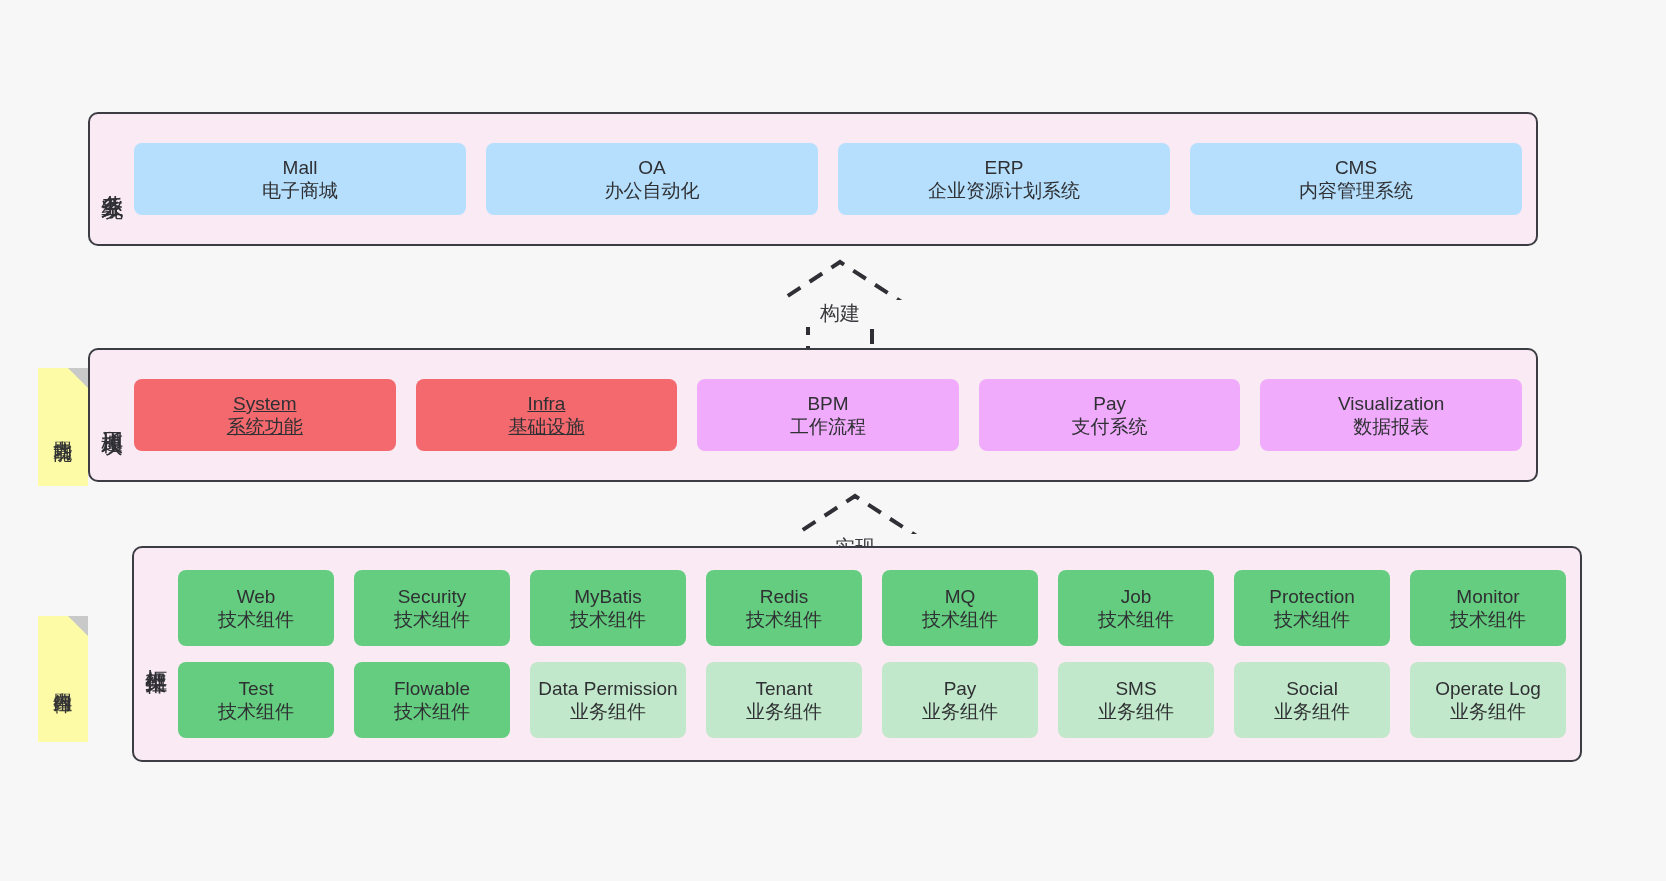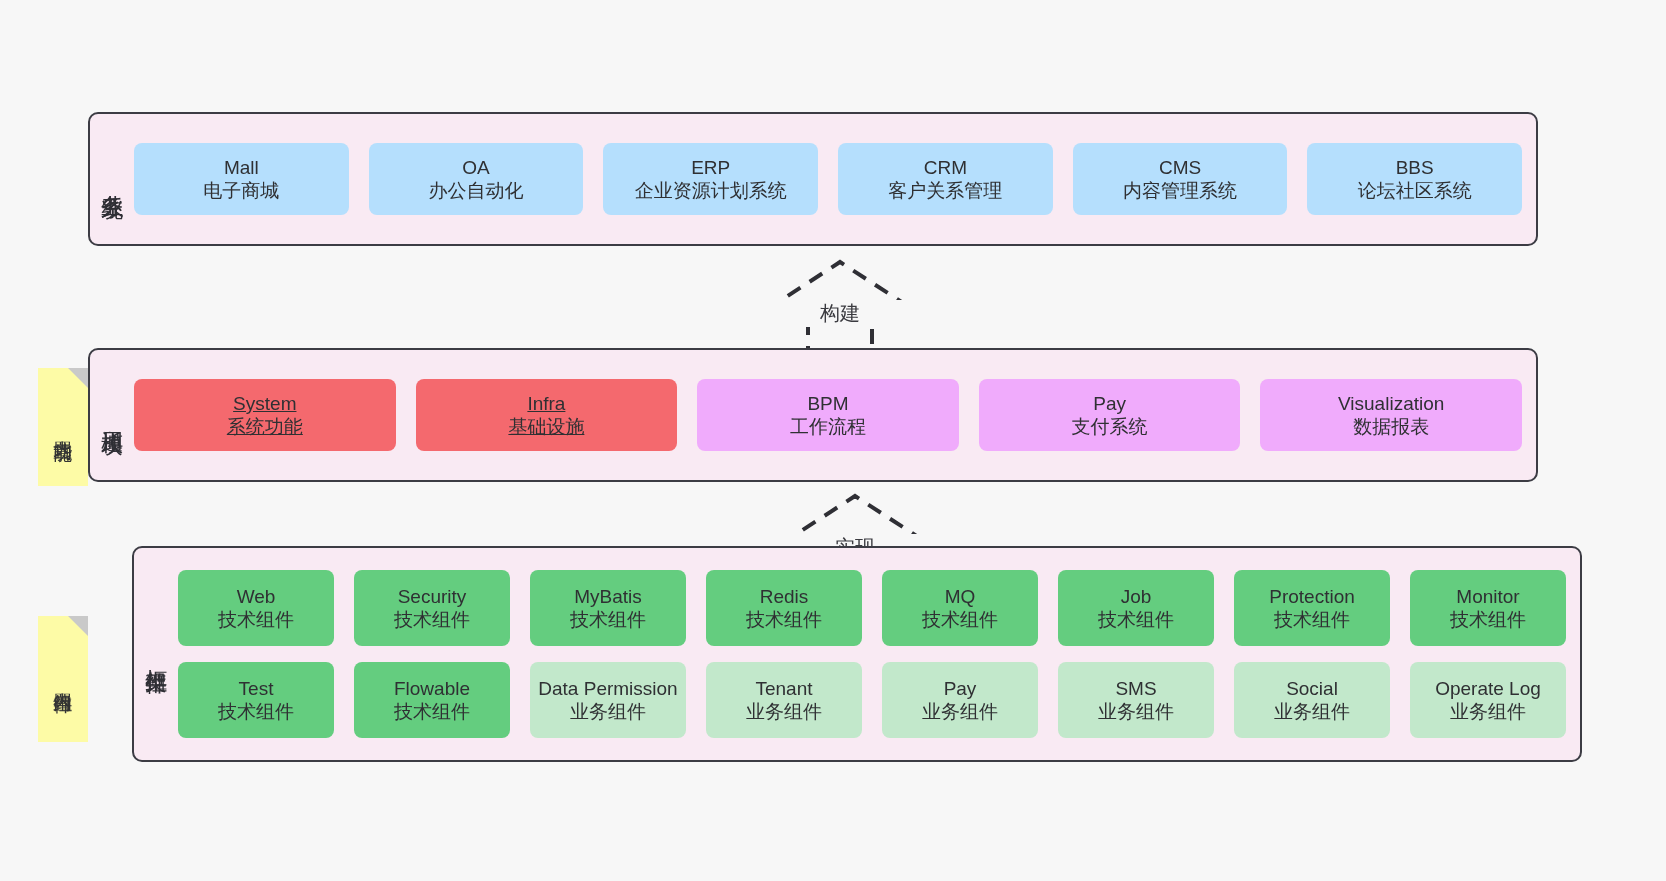--- a/index.html
+++ b/index.html
@@ -161,30 +161,22 @@
         </div>
         <div class="node blue">
           <span class="n-en">OA</span>
           <span class="n-cn">办公自动化</span>
         </div>
         <div class="node blue">
           <span class="n-en">ERP</span>
           <span class="n-cn">企业资源计划系统</span>
         </div>
         <div class="node blue">
-          <span class="n-en">CRM</span>
-          <span class="n-cn">客户关系管理</span>
-        </div>
-        <div class="node blue">
           <span class="n-en">CMS</span>
           <span class="n-cn">内容管理系统</span>
-        </div>
-        <div class="node blue">
-          <span class="n-en">BBS</span>
-          <span class="n-cn">论坛社区系统</span>
         </div>
       </div>
     </div>
   </div>
 
   <div class="arrow" id="arrow-build">
     <svg width="160" height="96" viewBox="0 0 160 96" xmlns="http://www.w3.org/2000/svg">
       <path d="M 6 52 L 80 4 L 154 52" fill="none" stroke="#2f2f35" stroke-width="4" stroke-dasharray="15,11" stroke-linecap="butt"></path>
       <path d="M 6 52 L 48 52 L 48 94 L 112 94 L 112 52 L 154 52" fill="none" stroke="#2f2f35" stroke-width="4" stroke-dasharray="15,11" stroke-linecap="butt"></path>
     </svg>

